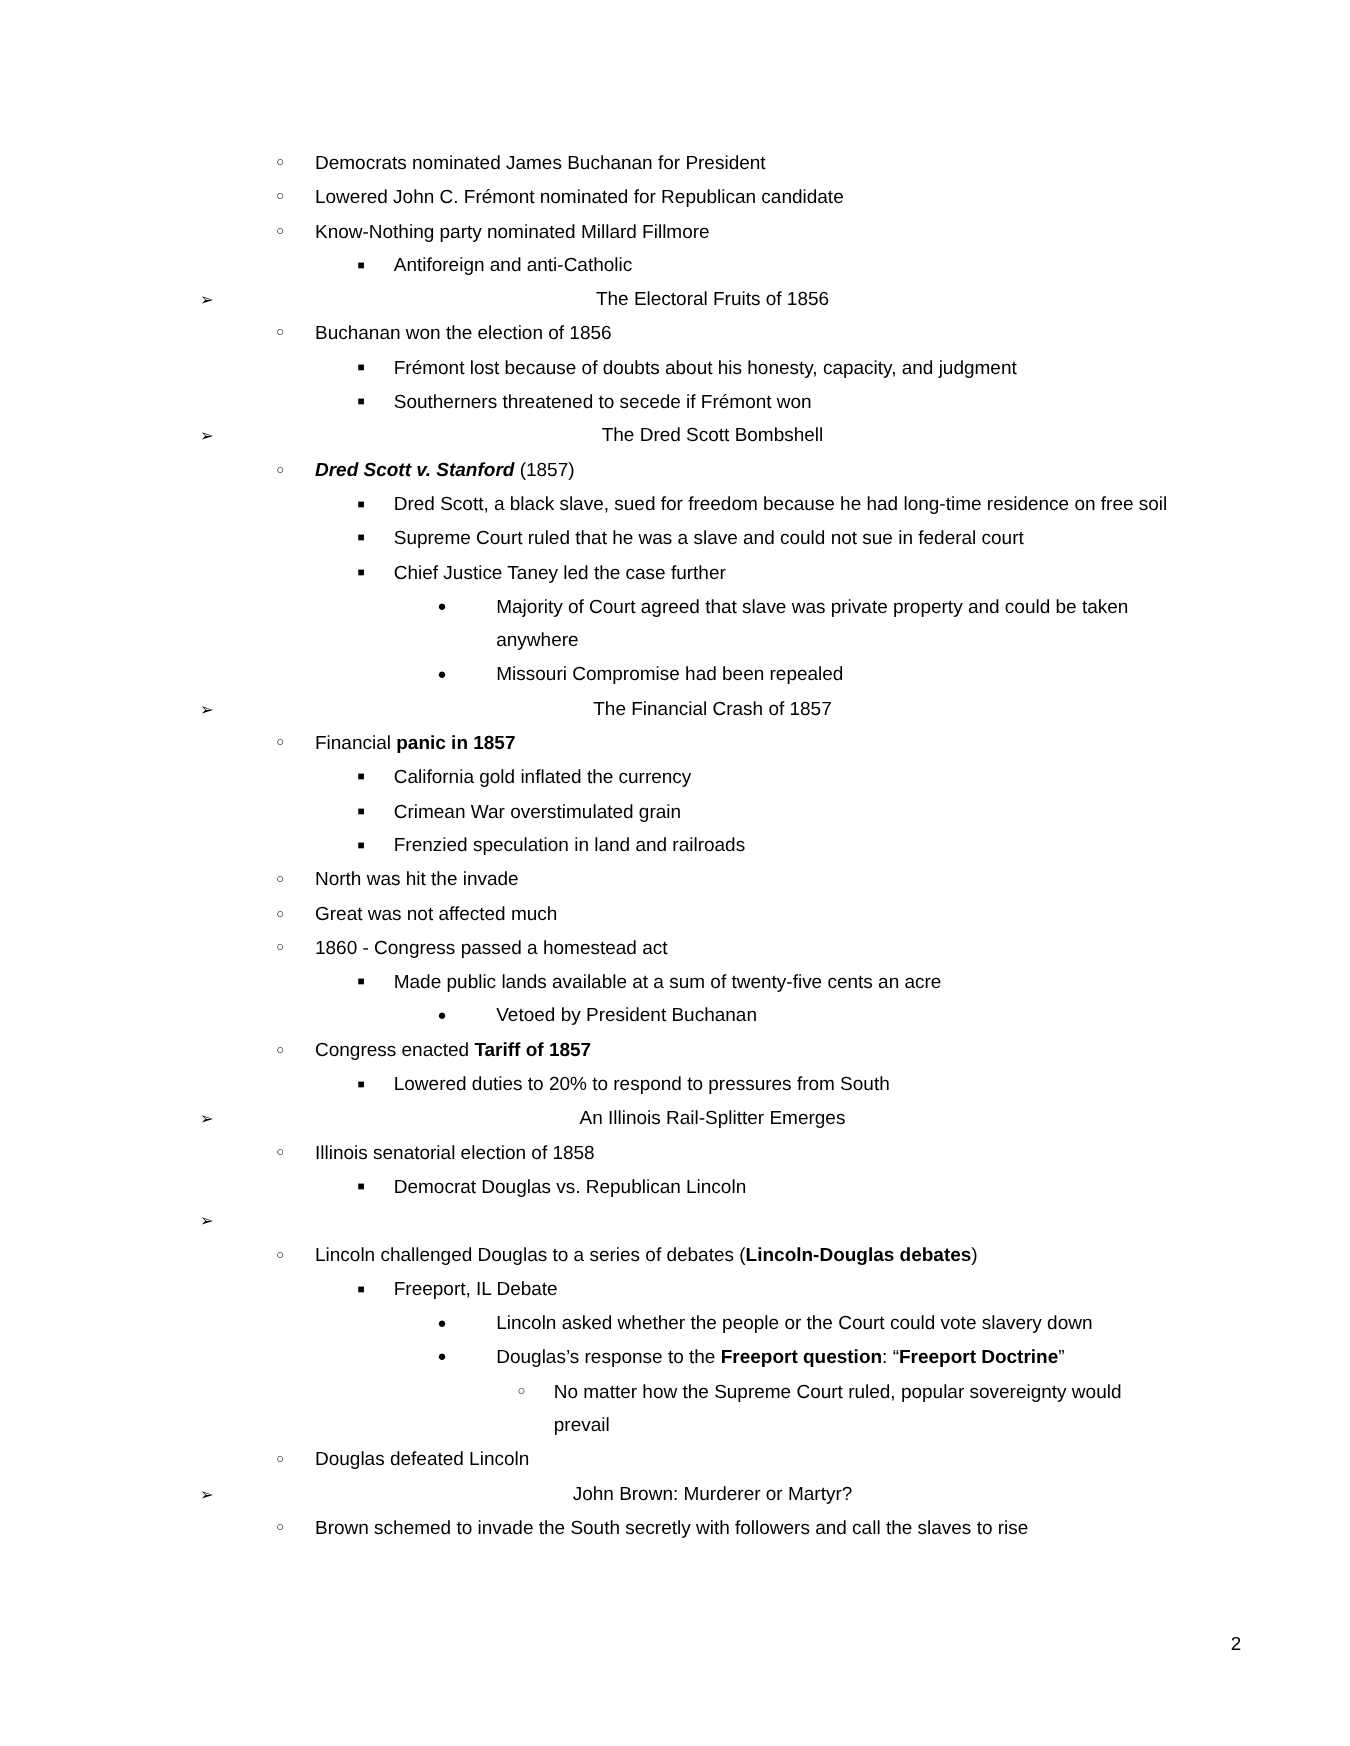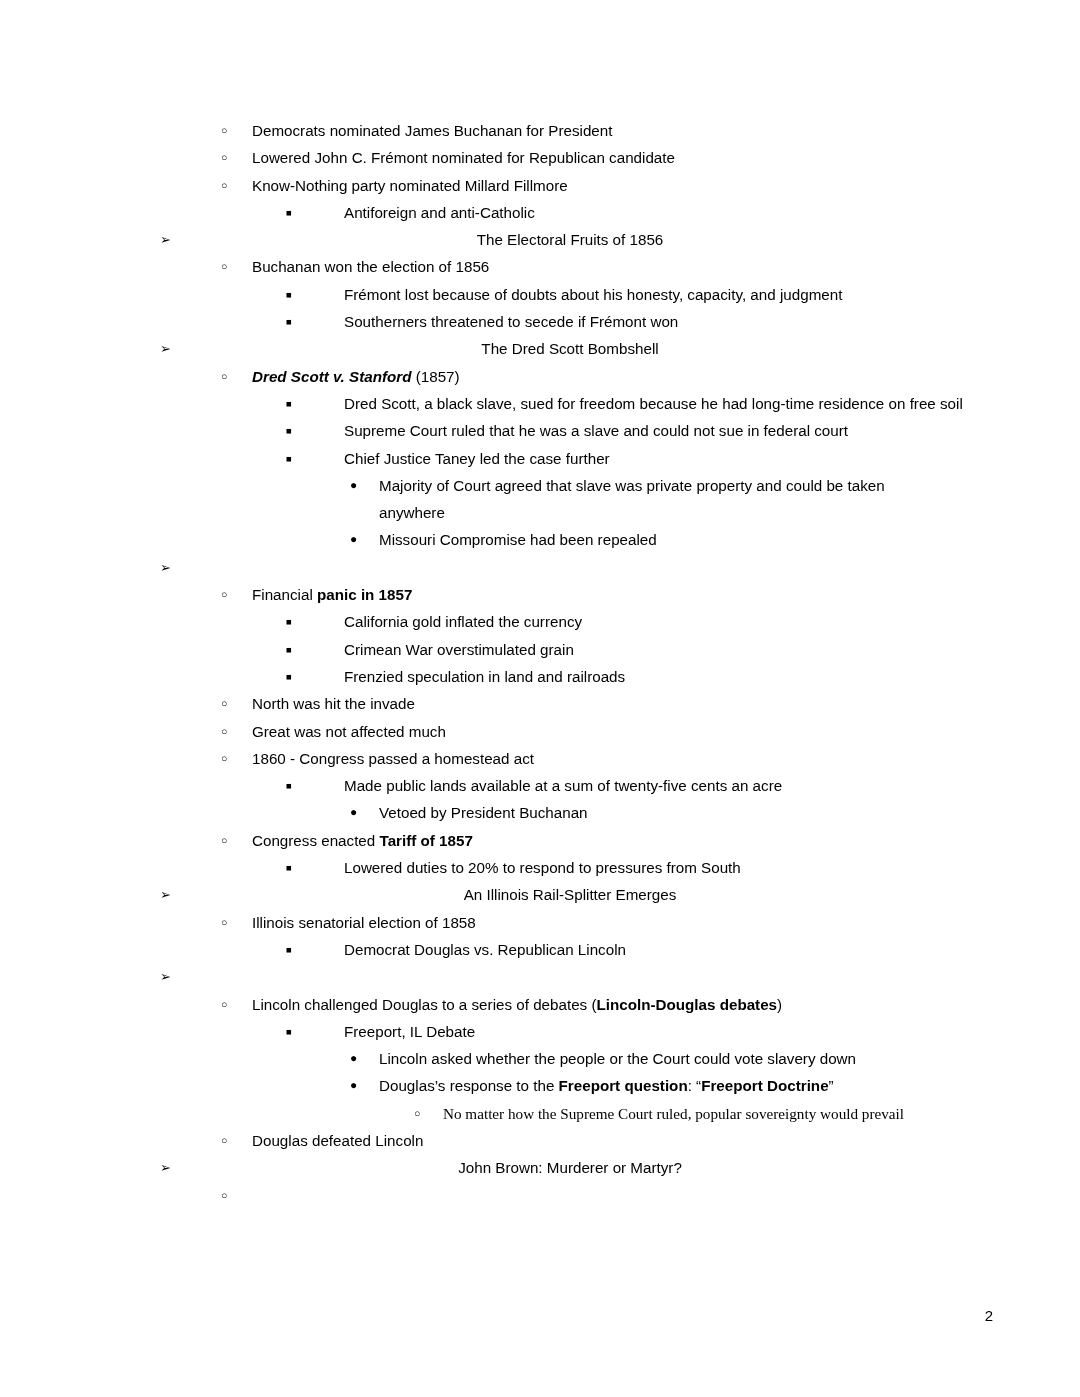--- a/index.html
+++ b/index.html
@@ -56,23 +56,23 @@
 
   .lvl4 { padding-left: 379px; }
   .lvl4 > .bullet { left: 350px; font-size: 12px; }
 
   .lvl5 { padding-left: 443px; }
   .lvl5 > .bullet { left: 414px; font-size: 10.5px; }
 
   
   .lvl1 > .txt { max-width: 760px; text-align: center; }
   .lvl2 > .txt { max-width: 700px; }
-  .lvl3 > .txt { max-width: 625px; margin-left: 29px; }
-  .lvl4 > .txt { max-width: 545px; }
-  .lvl5 > .txt { max-width: 480px; font-family: Liberation Serif, serif; }
+  .lvl3 > .txt { max-width: 625px; }
+  .lvl4 > .txt { max-width: 545px; margin-left: 18px; }
+  .lvl5 > .txt { max-width: 480px; }
 
   b, .b { font-weight: bold; }
   .bi { font-weight: bold; font-style: italic; }
 
   .page-number {
     position: absolute;
     right: 87px;
     top: 1307px;
     font-family: "Liberation Sans", sans-serif;
     font-size: 15px;
@@ -141,20 +141,21 @@
       <div class="item lvl4">
         <span class="bullet">●</span>
         <span class="txt">Majority of Court agreed that slave was private property and could be taken anywhere</span>
       </div>
       <div class="item lvl4">
         <span class="bullet">●</span>
         <span class="txt">Missouri Compromise had been repealed</span>
       </div>
       <div class="item lvl1">
         <span class="bullet">➢</span>
+        <span class="txt">The Financial Crash of 1857</span>
       </div>
       <div class="item lvl2">
         <span class="bullet">○</span>
         <span class="txt"><span>Financial </span><span class="b">panic in 1857</span></span>
       </div>
       <div class="item lvl3">
         <span class="bullet">■</span>
         <span class="txt">California gold inflated the currency</span>
       </div>
       <div class="item lvl3">
@@ -231,18 +232,19 @@
       <div class="item lvl2">
         <span class="bullet">○</span>
         <span class="txt">Douglas defeated Lincoln</span>
       </div>
       <div class="item lvl1">
         <span class="bullet">➢</span>
         <span class="txt">John Brown: Murderer or Martyr?</span>
       </div>
       <div class="item lvl2">
         <span class="bullet">○</span>
+        <span class="txt">Brown schemed to invade the South secretly with followers and call the slaves to rise</span>
       </div>
     </div>
 
   <div class="page-number">2</div>
 
 </div>
 
 </body></html>

